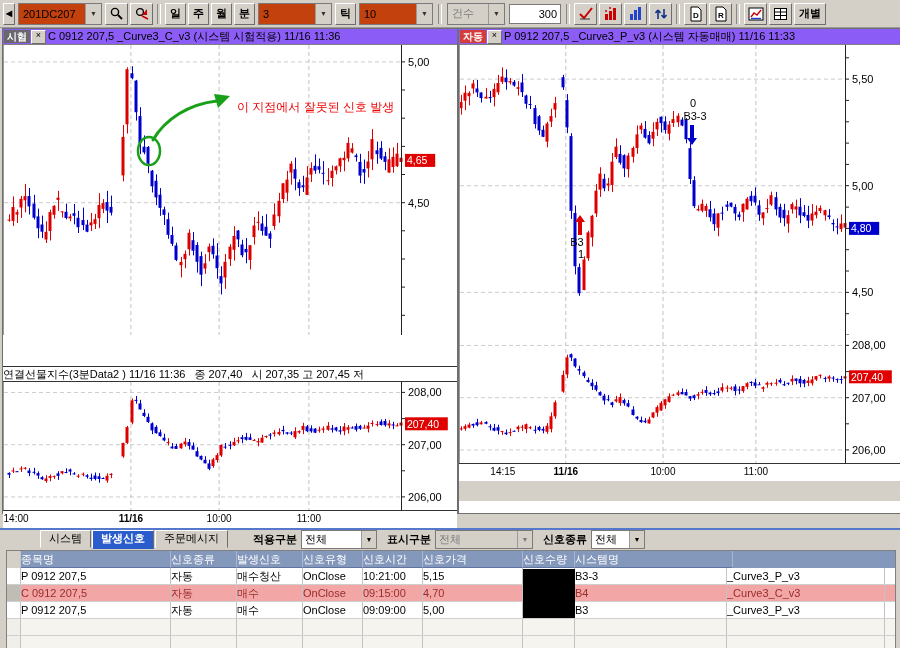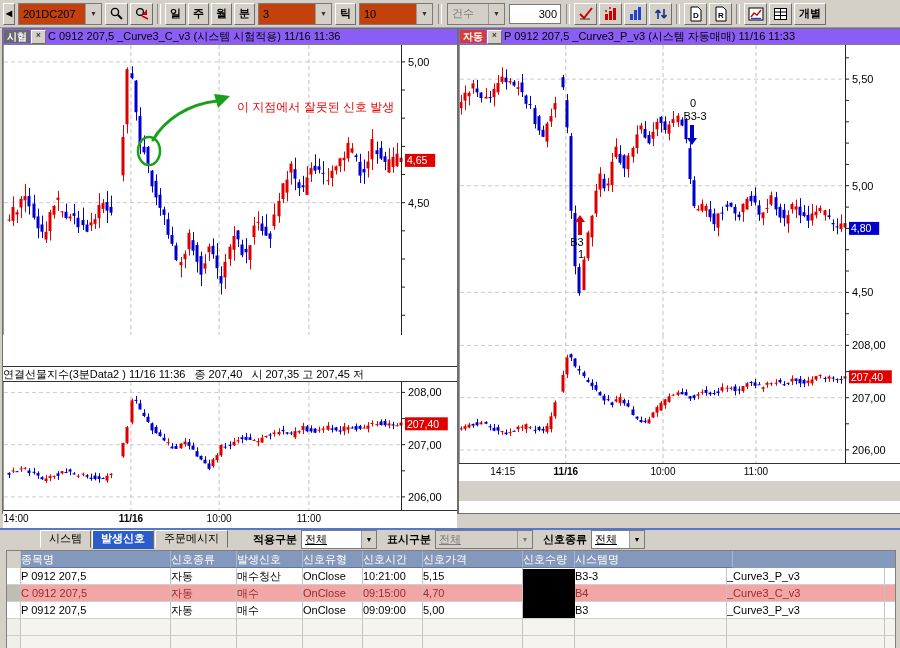--- a/index.html
+++ b/index.html
@@ -59,21 +59,21 @@
   .bp-row{height:19px;display:flex;align-items:flex-end;}
   .tabs{display:flex;margin-left:40px;}
   .tab{height:16px;line-height:15px;padding:0 8px;background:#d4d0c8;border:1px solid;border-color:#fff #6d6d6d transparent #fff;
        margin-right:1px;font-size:11px;}
   .tab.active{color:#fff;font-weight:bold;height:17px;}
   .filters{display:flex;align-items:center;margin-left:14px;}
   .filters .f-label{font-weight:bold;margin:0 4px 0 10px;}
   .f-combo{height:17px;width:74px;background:#fff;border:1px solid #7a7a7a;display:inline-flex;align-items:center;}
   .f-combo.wide{width:96px;}
   .f-combo.narrow{width:52px;}
-  .f-combo .combo-val{padding:0 3px;flex:1;text-decoration:underline;}
+  .f-combo .combo-val{padding:0 3px;flex:1;}
   .f-combo .combo-arrow{width:14px;height:100%;background:#d4d0c8;border-left:1px solid #9a9a9a;font-size:7px;
        display:flex;align-items:center;justify-content:center;}
   .f-combo.disabled{background:#d4d0c8;color:#7b7b7b;}
   .table-wrap{position:relative;margin:1px 4px 0 6px;height:98px;background:#fff;border:1px solid #808080;overflow:hidden;}
   .t-row{display:flex;height:17px;box-sizing:border-box;}
   .t-cell{box-sizing:border-box;border-right:1px solid #c3c3c3;line-height:16px;overflow:hidden;white-space:nowrap;}
   .thead .t-cell{color:#fff;border-right:1px solid #a9b6d2;border-bottom:1px solid #5f74a0;}
   .tbody .t-row{border-bottom:1px solid #cfcfcf;}
   .t-sel{box-sizing:border-box;border-right:1px solid #c3c3c3;background:#f1efe9;}
   .redaction{position:absolute;background:#000;}

